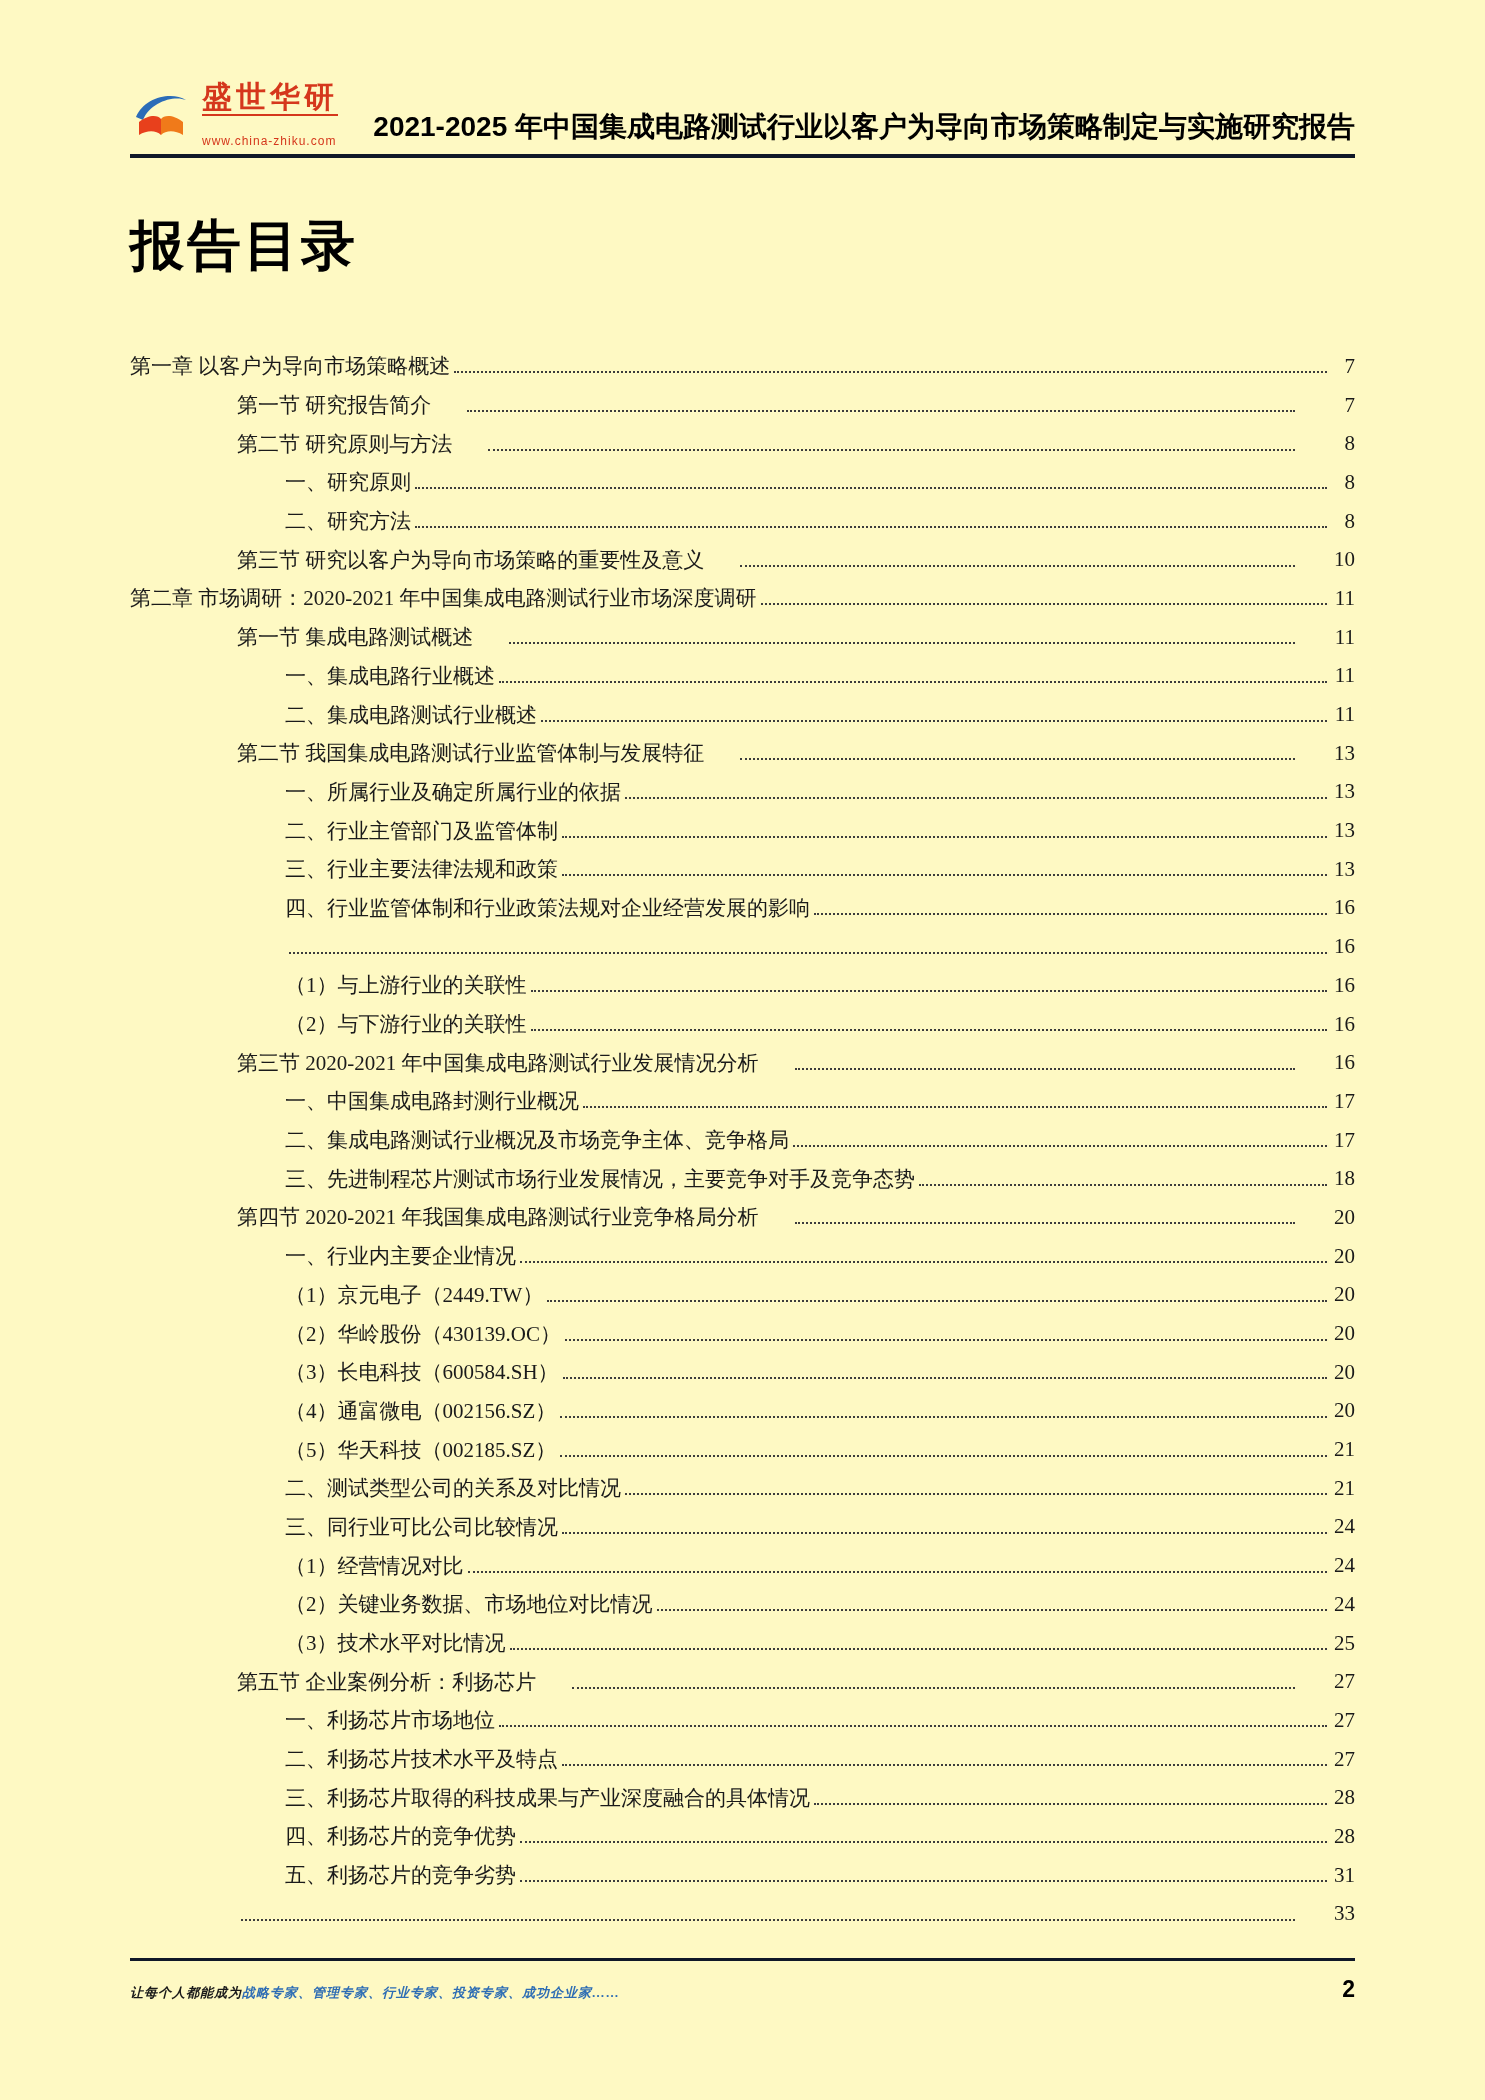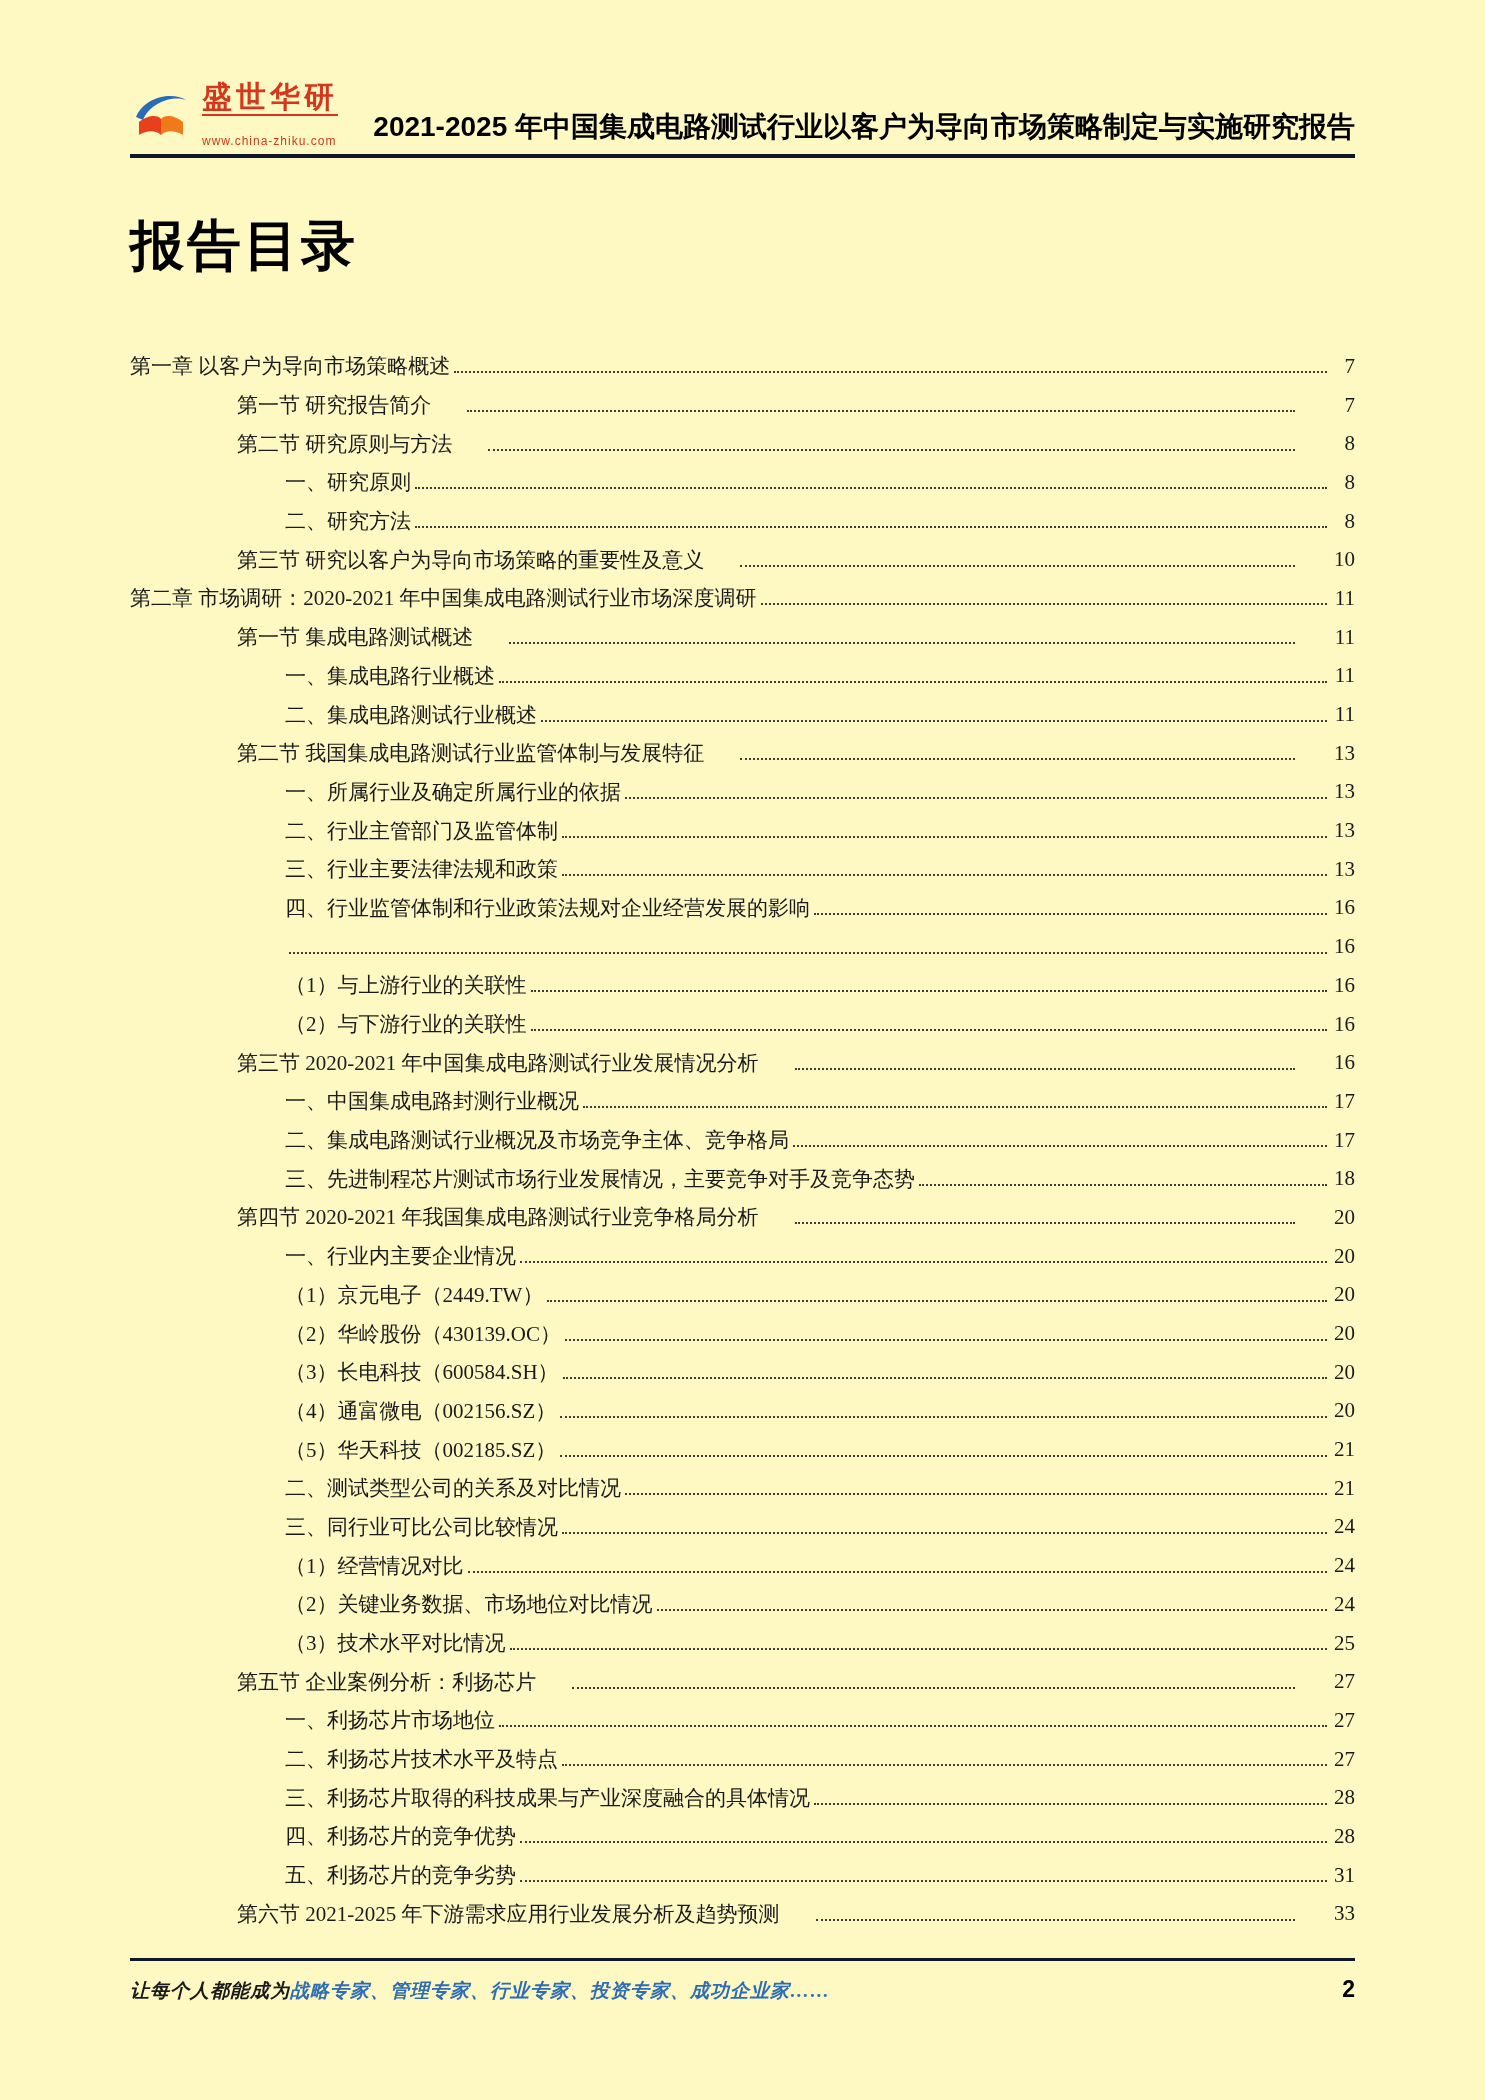--- a/index.html
+++ b/index.html
@@ -80,21 +80,21 @@
 
   
   .footer {
     position:absolute;
     left:130px; right:130px; top:1958px;
     border-top:3px solid #101828;
     padding-top:15px;
     display:flex; justify-content:space-between; align-items:baseline;
   }
   .footer-slogan {
-    font-size:19px; font-weight:bold; font-style:italic;
+    font-size:13px; font-weight:bold; font-style:italic;
     letter-spacing:1px;
   }
   .footer-prefix { color:#1a1a1a; }
   .footer-blue { color:#2e6db4; }
   .footer-page {
     font-family:"Liberation Sans","DejaVu Sans",sans-serif;
     font-weight:bold; font-size:23px; color:#000;
   }
 </style>
 </head>
@@ -317,21 +317,20 @@
           <span class="toc-text">四、利扬芯片的竞争优势</span>
           <span class="toc-dots"></span>
           <span class="toc-page">28</span>
         </div>
         <div class="toc-row level-2">
           <span class="toc-text">五、利扬芯片的竞争劣势</span>
           <span class="toc-dots"></span>
           <span class="toc-page">31</span>
         </div>
         <div class="toc-row level-1">
-          <span class="toc-text">第六节 2021-2025 年下游需求应用行业发展分析及趋势预测</span>
           <span class="toc-dots"></span>
           <span class="toc-page">33</span>
         </div>
       </div>
 
   </div>
 
   <div class="footer">
     <div class="footer-slogan">
       <span class="footer-prefix">让每个人都能成为</span><span class="footer-blue">战略专家、管理专家、行业专家、投资专家、成功企业家……</span>

